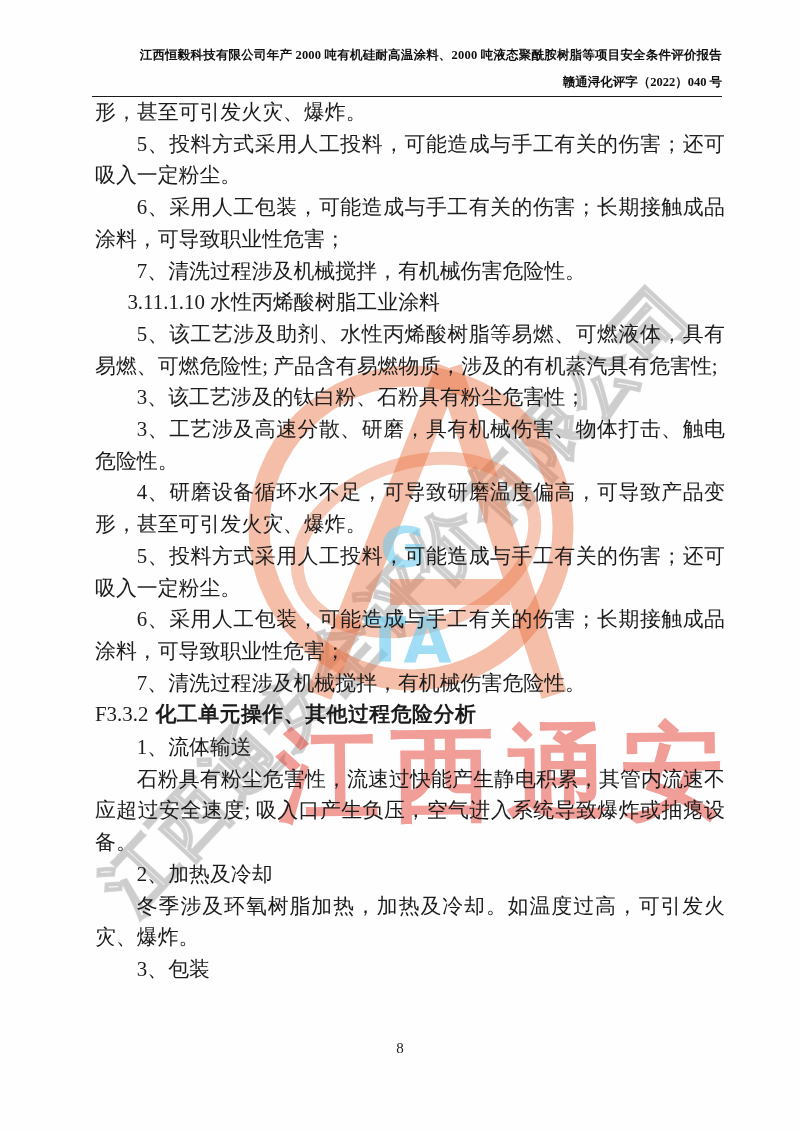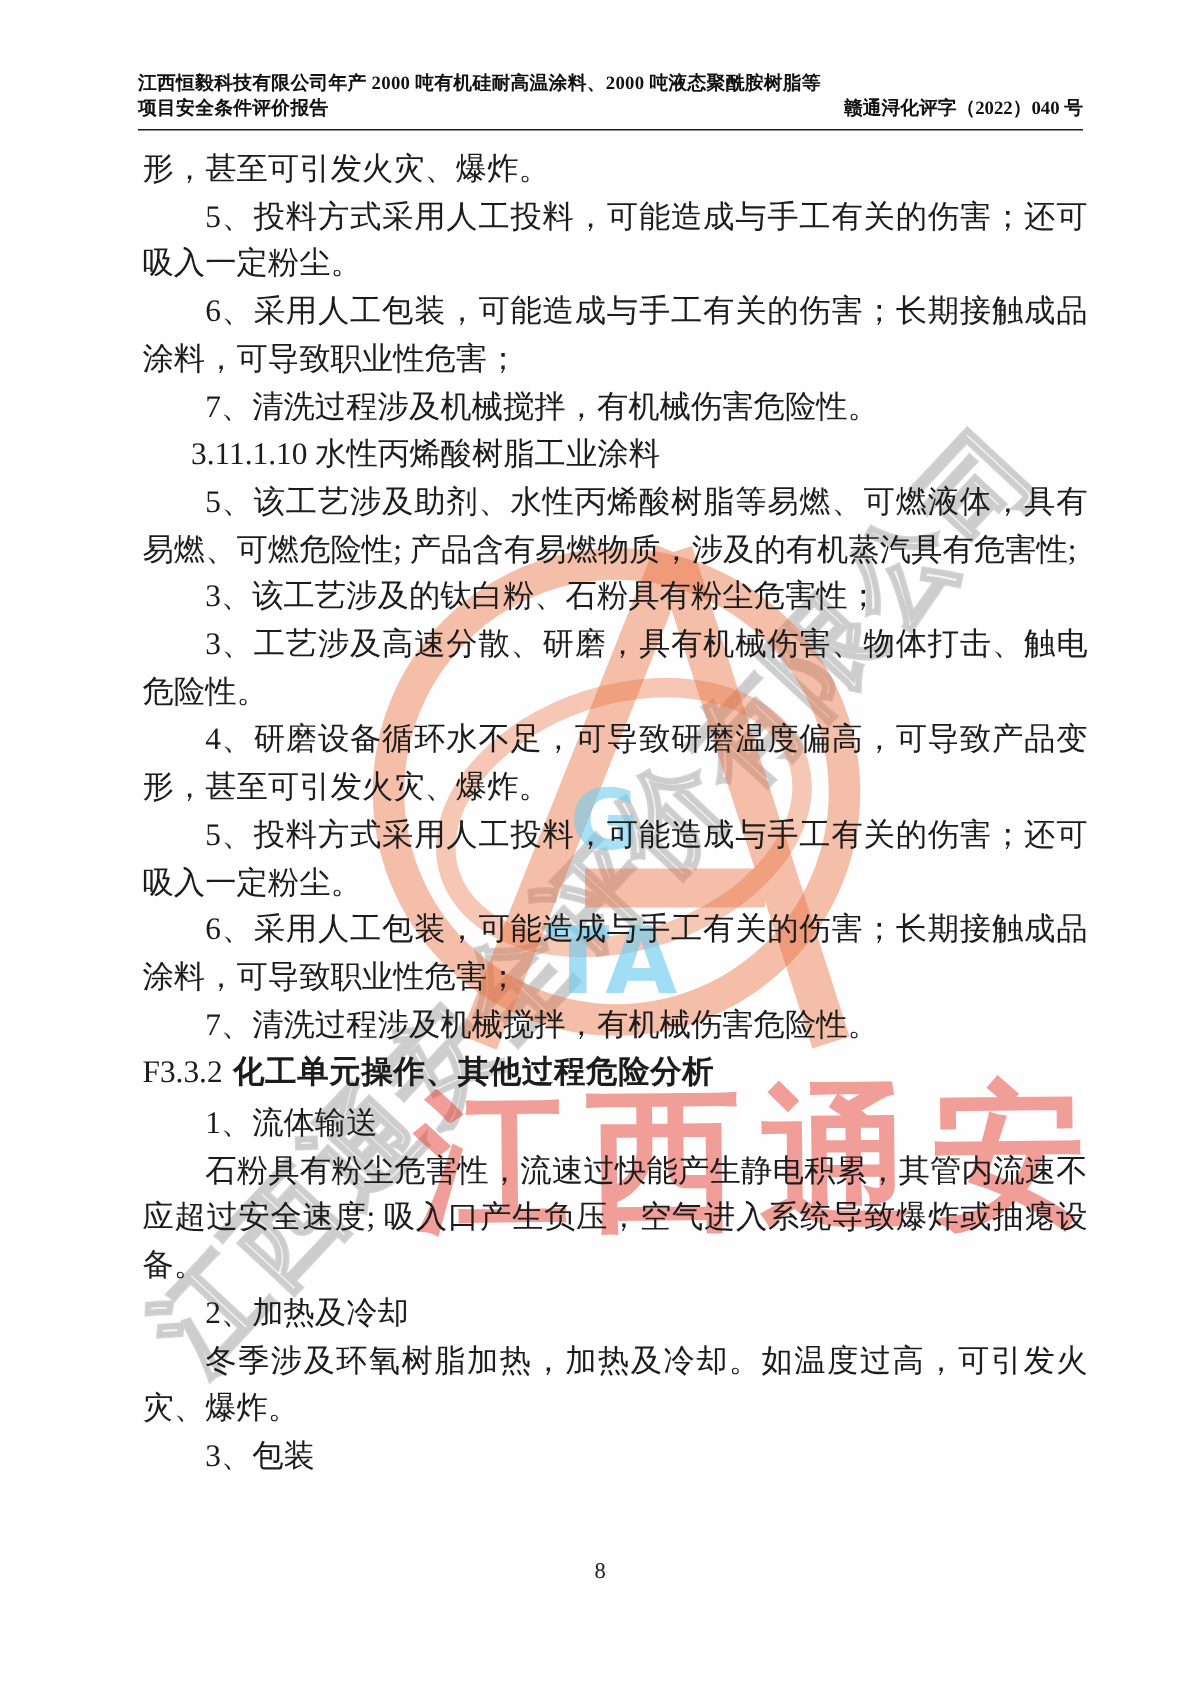--- a/index.html
+++ b/index.html
@@ -4,21 +4,21 @@
 <style>
   html,body{margin:0;padding:0;}
   body{background:#ffffff;width:800px;height:1131px;position:relative;overflow:hidden;
        font-family:"Liberation Serif","DejaVu Serif",serif;}
   .page{position:absolute;inset:0;background:#fefefe;}
 
   
   .header{position:absolute;left:92px;top:47px;width:630px;
           border-bottom:1.5px solid #1a1a1a;padding-bottom:5px;
           display:flex;justify-content:flex-end;align-items:flex-end;gap:10px;
-          font-size:12.5px;font-weight:700;color:#111;z-index:3;}
+          font-size:12.5px;font-weight:700;color:#111;z-index:3;flex-direction:column;}
   .header .h-left{letter-spacing:0.2px;}
   .header .h-right{white-space:nowrap;}
 
   
   .wm-layer{position:absolute;inset:0;z-index:1;pointer-events:none;}
   .wm-diag{position:absolute;left:-40px;top:552px;width:870px;height:90px;
            transform:rotate(-47deg);transform-origin:center;
            font-family:"DejaVu Sans","Liberation Sans",sans-serif;font-weight:700;
            font-size:72px;letter-spacing:3px;white-space:nowrap;text-align:center;
            color:rgba(190,190,190,0.14);-webkit-text-stroke:2px rgba(130,130,130,0.34);}

